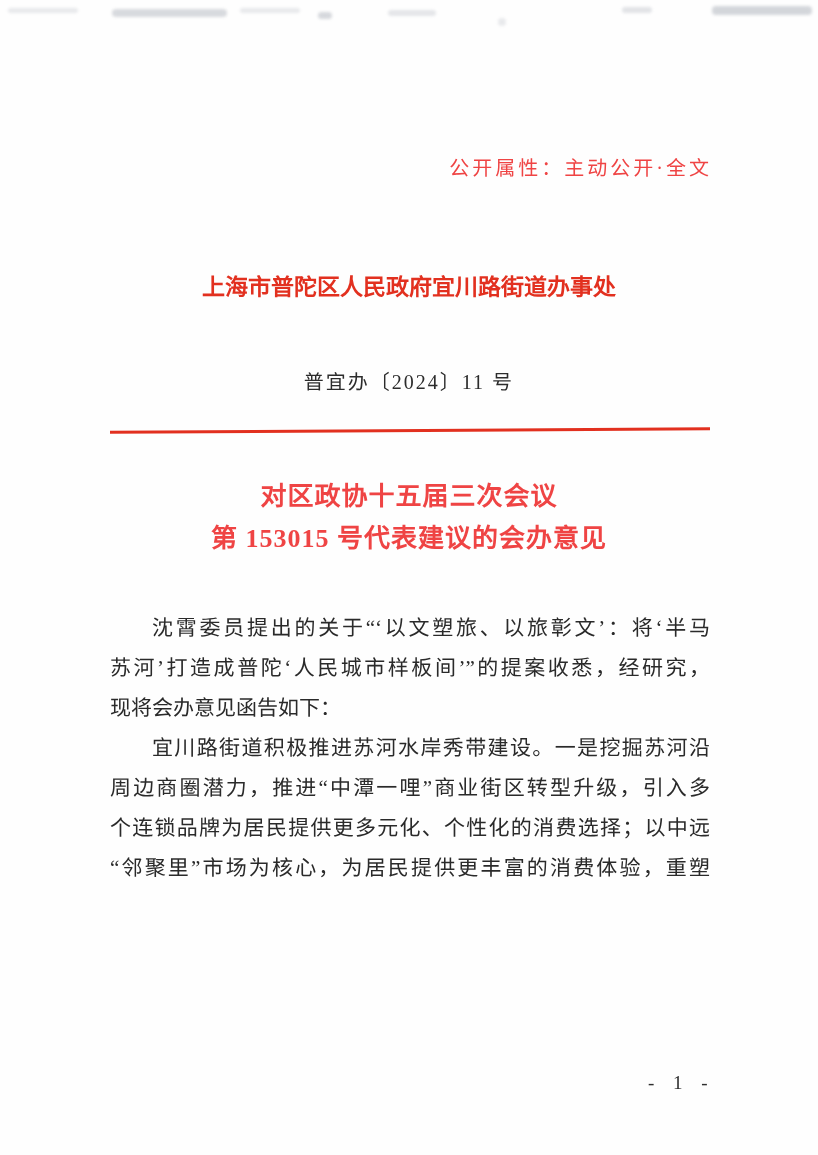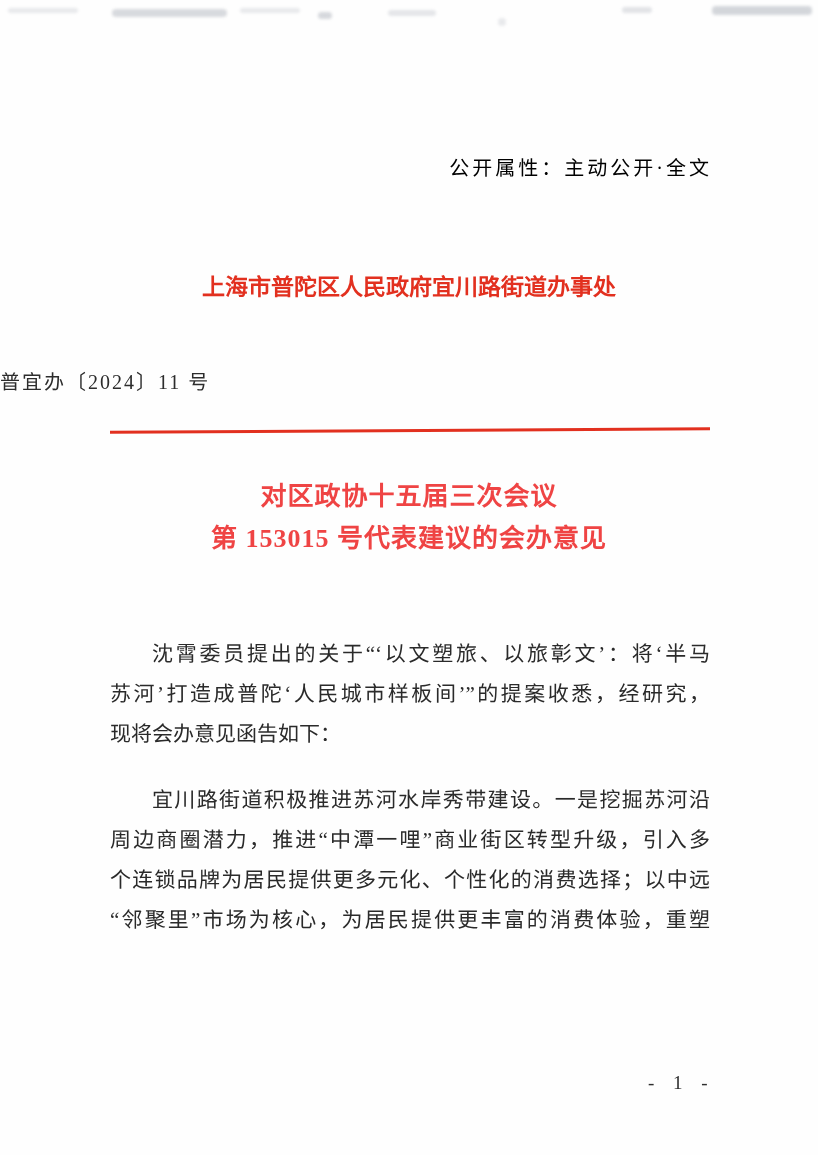--- a/index.html
+++ b/index.html
@@ -33,41 +33,41 @@
   .sm7 { left: 622px; top: 7px;  width: 30px;  height: 6px; opacity: .28; }
   .sm8 { left: 712px; top: 6px;  width: 100px; height: 9px; opacity: .42; }
 
   
   .publicity-note {
     position: absolute;
     top: 152px;
     right: 106px;
     font-size: 20px;
     letter-spacing: 3px;
-    color: #000000;
+    color: #ef4444;
     white-space: nowrap;
   }
   .agency-title {
     position: absolute;
     top: 268px;
     left: 0;
     width: 100%;
     text-align: center;
     font-size: 23px;
     font-weight: 700;
     letter-spacing: 0px;
     color: #e2301f;
     white-space: nowrap;
   }
   .doc-number {
     position: absolute;
     top: 366px;
     left: 0;
     width: 100%;
-    text-align: left;
+    text-align: center;
     font-size: 20px;
     letter-spacing: 2px;
     color: #2c2c2c;
     white-space: nowrap;
   }
   .red-divider {
     position: absolute;
     top: 429px;
     left: 110px;
     width: 600px;
@@ -105,21 +105,20 @@
     text-align: justify;
     text-align-last: justify;
     overflow: hidden;
     white-space: nowrap;
   }
   .line.last {
     text-align-last: left;
   }
   .line.indent {
     text-indent: 2em;
-    margin-top: 26px;
   }
 
   
   .page-number {
     position: absolute;
     top: 1072px;
     left: 648px;
     font-size: 19px;
     letter-spacing: 7px;
     color: #2f2f2f;

